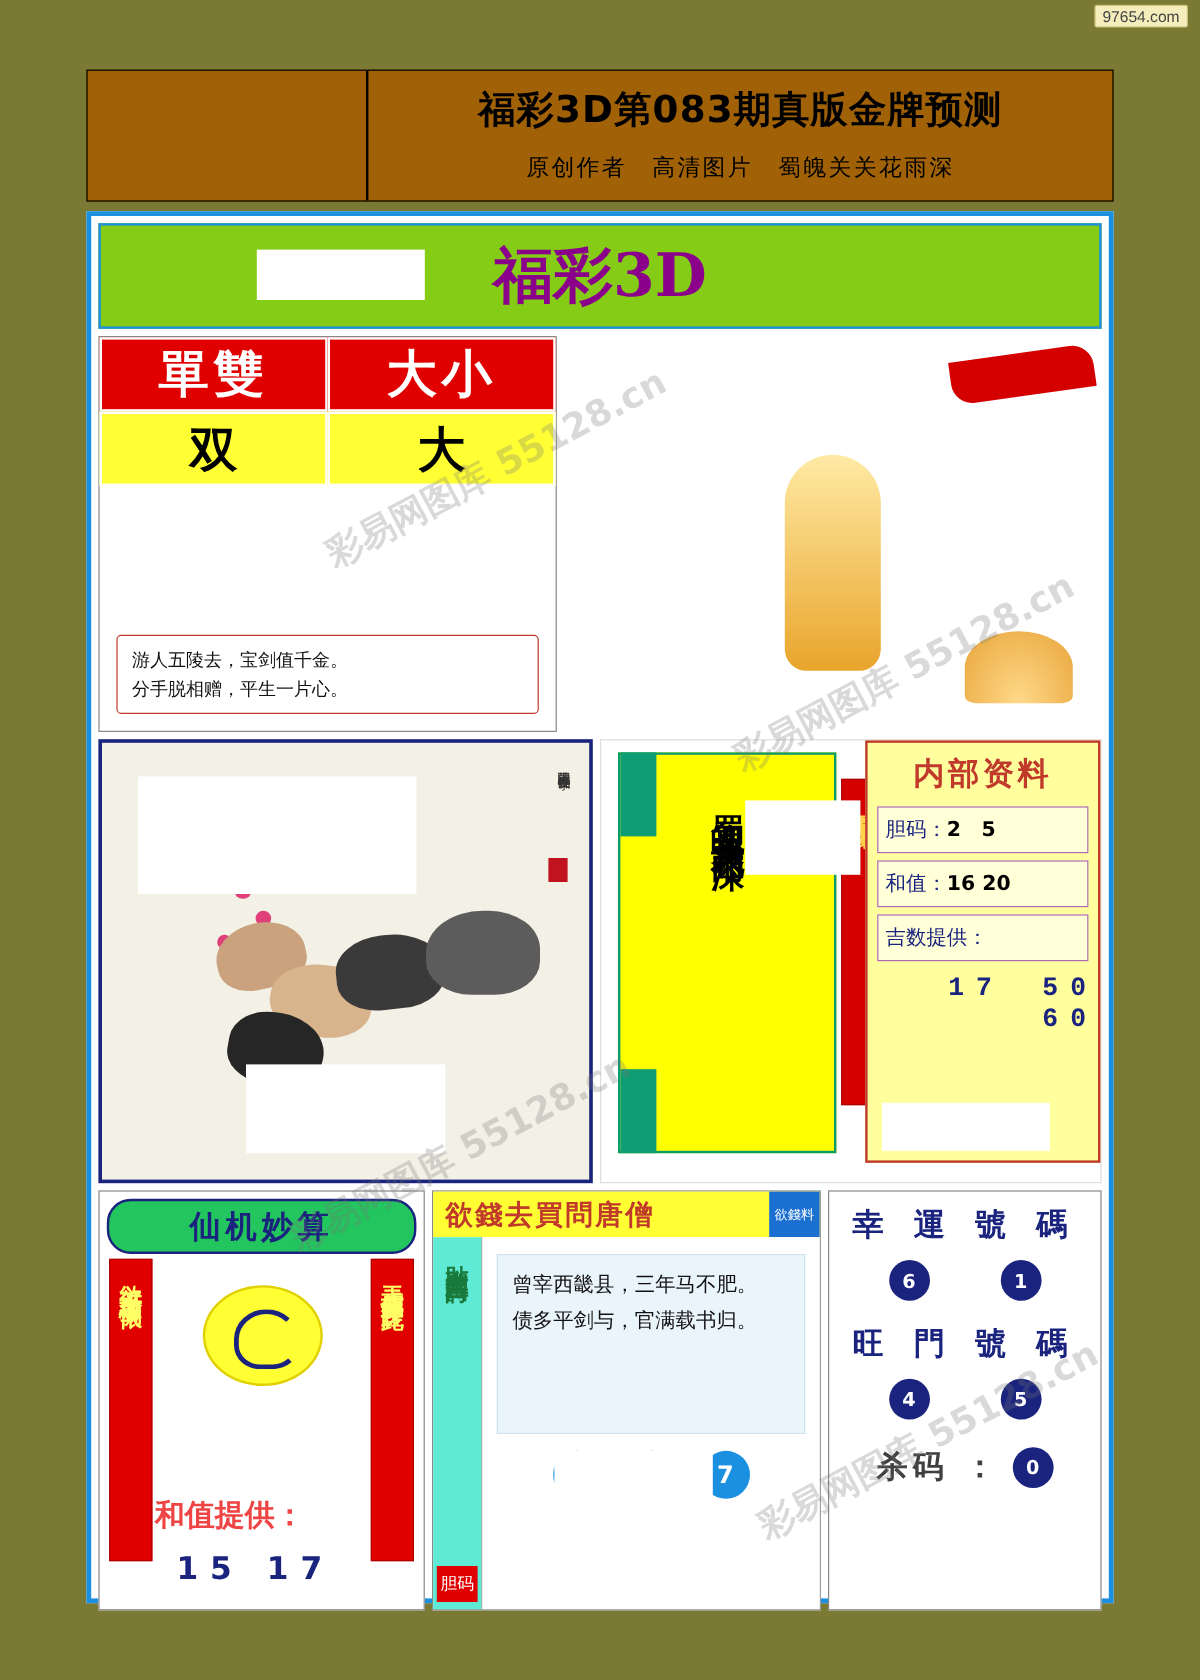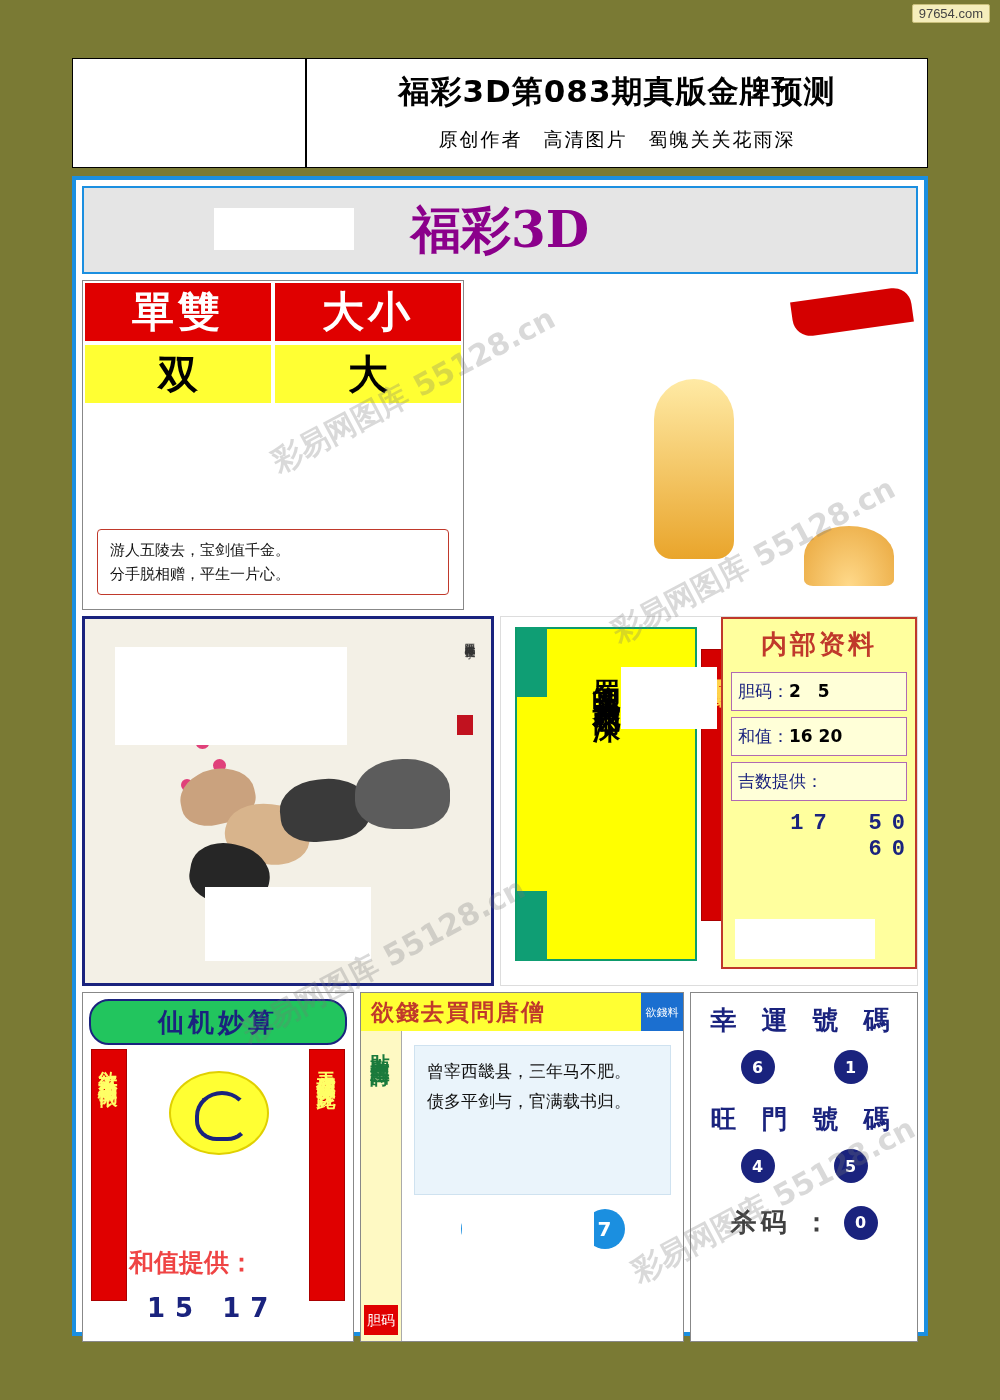--- a/index.html
+++ b/index.html
@@ -13,37 +13,37 @@
     position:absolute;top:4px;right:10px;
     background:#f5eebc;color:#444;font-size:13px;
     padding:1px 6px;border:1px solid #c8bf7a;border-radius:2px;
     font-family:"Liberation Sans",sans-serif;
   }
   .page{
     position:absolute;left:72px;top:58px;width:856px;height:1290px;
   }
   
   .header{
-    background:#ffffff;border:1px solid #000;height:110px;display:flex;
+    background:#a16207;border:1px solid #000;height:110px;display:flex;
     box-sizing:border-box;
   }
   .header-left{width:232px;border-right:2px solid #000;}
   .header-right{flex:1;text-align:center;padding-top:12px;}
   .header-title{
     font-size:31px;font-weight:bold;letter-spacing:1px;color:#000;
     font-family:"DejaVu Sans",sans-serif;
   }
   .header-sub{font-size:19px;margin-top:14px;color:#000;letter-spacing:2px;}
   
   .main{
     margin-top:8px;border:4px solid #1b8fe0;background:#fff;
     height:1160px;box-sizing:border-box;padding:6px;position:relative;
   }
   .title-band{
-    background:#e5e5e5;border:2px solid #1b8fe0;height:84px;
+    background:#84cc16;border:2px solid #1b8fe0;height:84px;
     display:flex;align-items:center;justify-content:center;position:relative;
   }
   .title-band .blank{
     position:absolute;left:130px;top:20px;width:140px;height:42px;background:#fff;
   }
   .title-text{
     font-size:50px;font-weight:bold;color:#8b008b;
     font-family:"DejaVu Serif","Liberation Serif",serif;
   }
   
@@ -178,21 +178,21 @@
   }
   .panelB{flex:1;margin-left:6px;border:1px solid #888;background:#fff;position:relative;box-sizing:border-box;}
   .pb-head{display:flex;height:38px;background:#ffff33;align-items:center;gap:29px;}
   .pb-head-title{flex:1;padding-left:10px;font-size:23px;font-weight:bold;color:#c0392b;font-family:"DejaVu Serif",serif;letter-spacing:2px;}
   .pb-head-tag{
     width:42px;height:38px;background:#1b6fd0;color:#fff;font-size:11px;
     display:flex;align-items:center;justify-content:center;text-align:center;line-height:13px;
   }
   .pb-body{display:flex;height:310px;}
   .pb-side{
-    width:40px;background:#fef9c3;border-right:1px solid #aaa;position:relative;
+    width:40px;background:#5eead4;border-right:1px solid #aaa;position:relative;
   }
   .pb-side .gtxt{
     writing-mode:vertical-rl;margin:8px auto;font-size:19px;font-weight:bold;color:#1a7a3c;letter-spacing:3px;
   }
   .pb-side .dm{
     position:absolute;bottom:6px;left:3px;width:34px;background:#e00000;color:#fff;
     font-size:14px;text-align:center;padding:6px 0;line-height:18px;
   }
   .pb-main{flex:1;background:#fff;position:relative;}
   .pb-poem{

